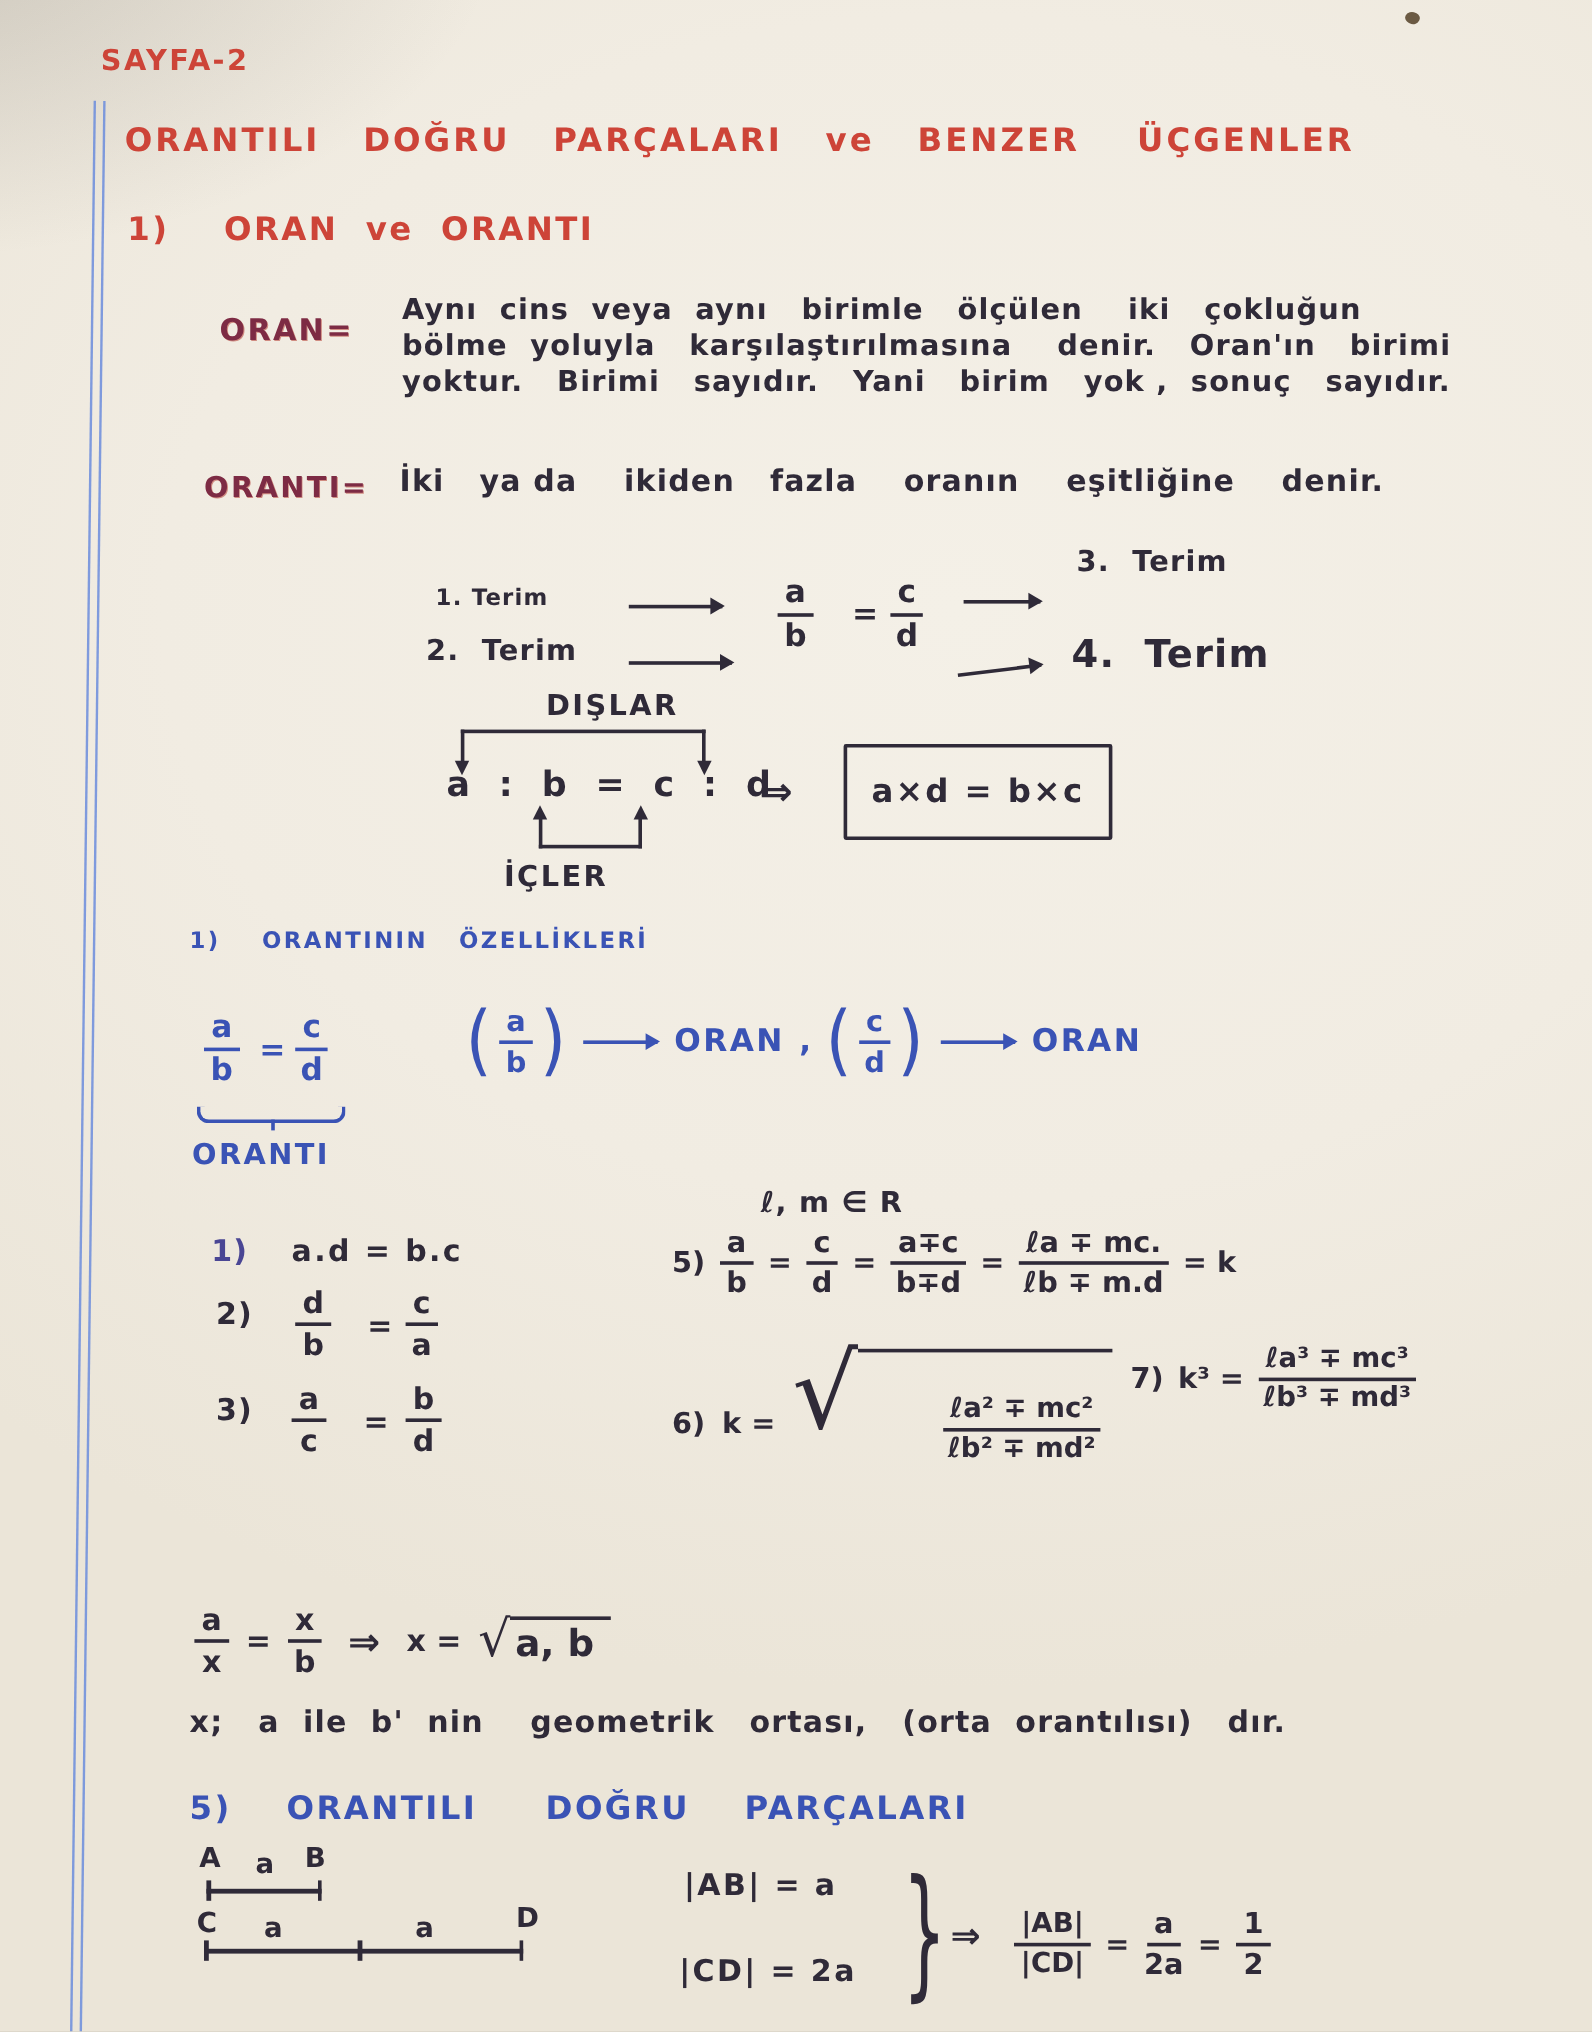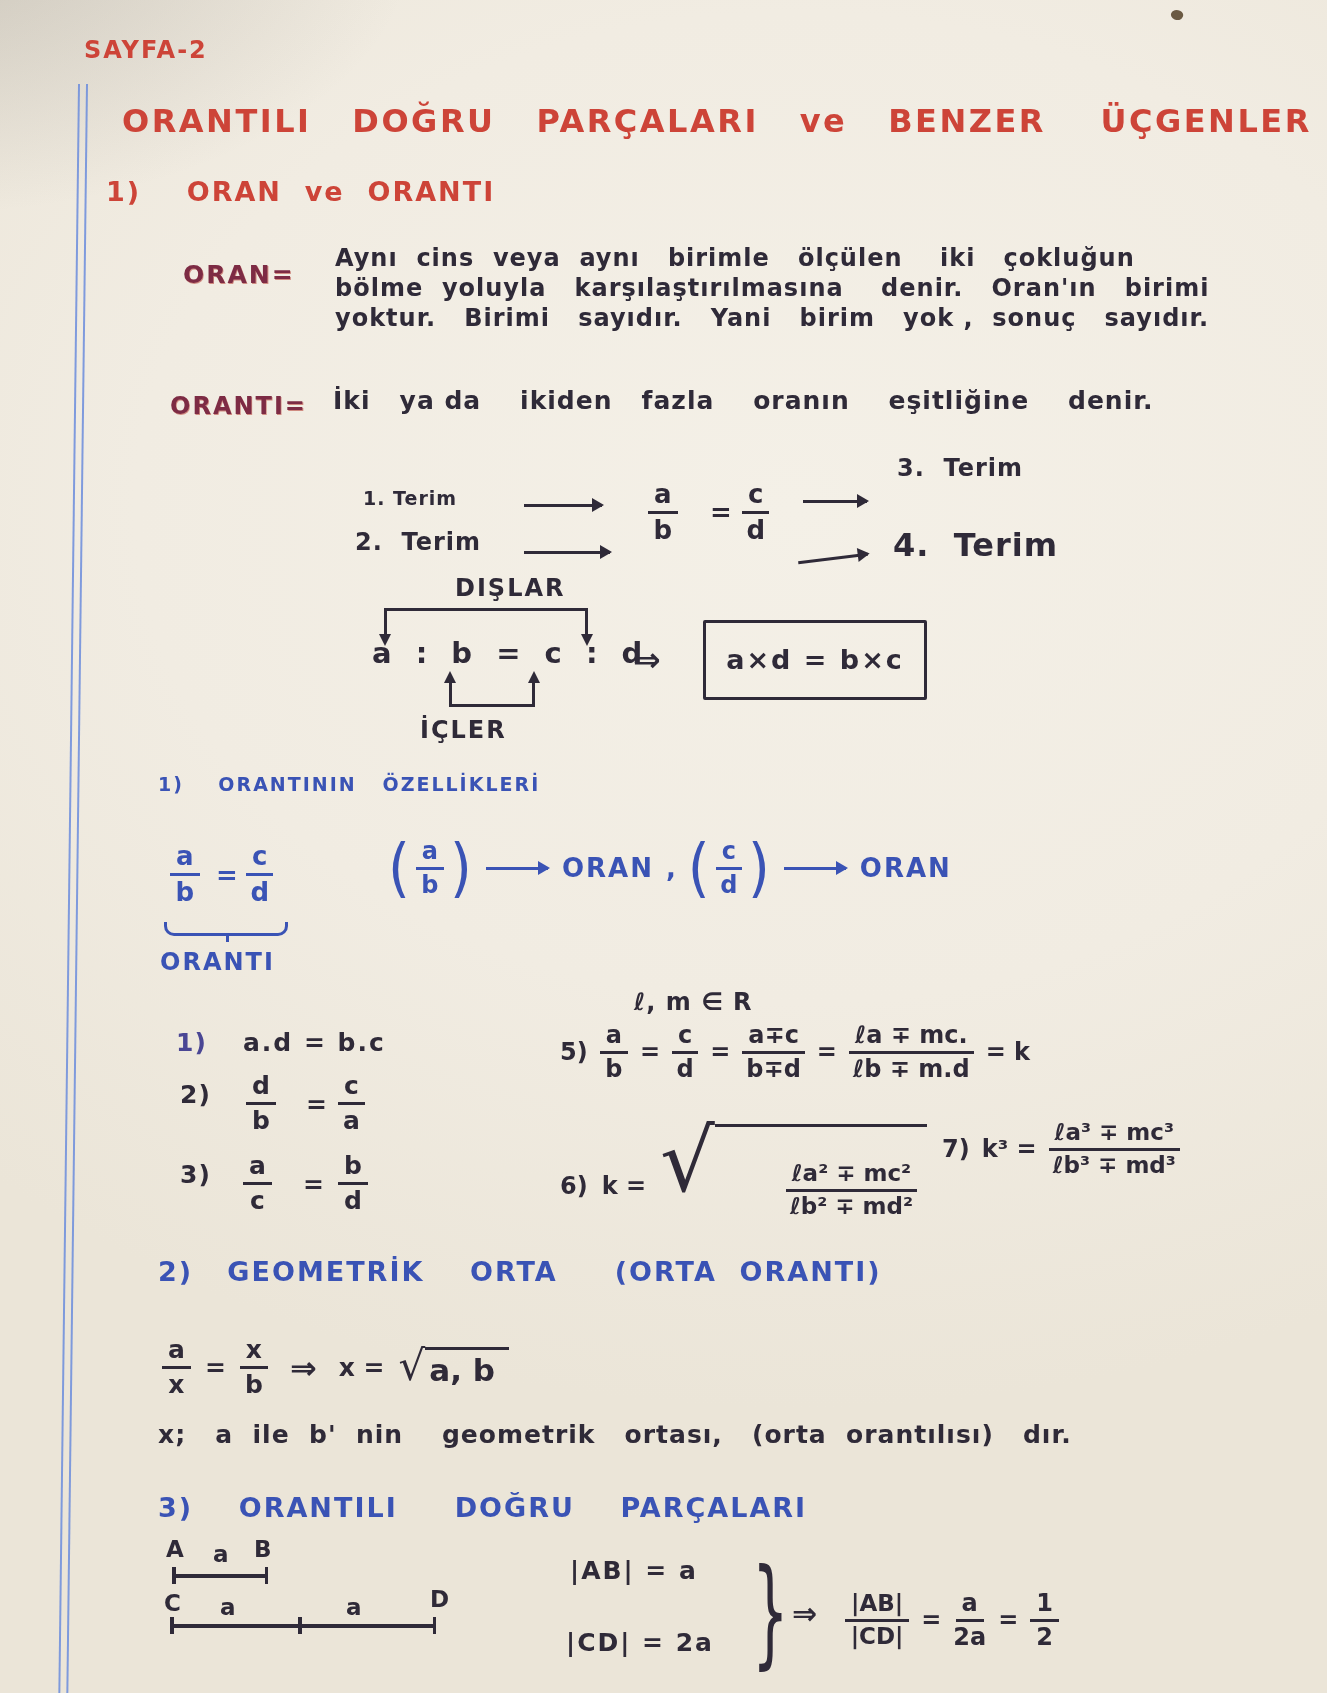--- a/index.html
+++ b/index.html
@@ -43,21 +43,21 @@
 </style>
 </head>
 <body>
 
 <div class="page">
 
   <div class="margin-line"></div>
   <div class="speck"></div>
 
   <div class="t red" style="left:84px;top:36px;font-size:24px;letter-spacing:2px;">SAYFA-2</div>
-  <div class="t red" style="left:104px;top:102px;font-size:32px;letter-spacing:2.5px;margin-left:18px;">ORANTILI   DOĞRU   PARÇALARI   ve   BENZER    ÜÇGENLER</div>
+  <div class="t red" style="left:104px;top:102px;font-size:27px;letter-spacing:2.5px;">ORANTILI   DOĞRU   PARÇALARI   ve   BENZER    ÜÇGENLER</div>
   <div class="t red" style="left:106px;top:176px;font-size:27px;letter-spacing:2px;">1)    ORAN  ve  ORANTI</div>
 
   <div class="t maroon" style="left:183px;top:260px;font-size:25px;letter-spacing:2px;">ORAN=</div>
   <div class="t ink" style="left:335px;top:244px;font-size:24px;">Aynı  cins  veya  aynı   birimle   ölçülen    iki   çokluğun</div>
   <div class="t ink" style="left:335px;top:274px;font-size:24px;">bölme  yoluyla   karşılaştırılmasına    denir.   Oran'ın   birimi</div>
   <div class="t ink" style="left:335px;top:304px;font-size:24px;">yoktur.   Birimi   sayıdır.   Yani   birim   yok ,  sonuç   sayıdır.</div>
 
   <div class="t maroon" style="left:170px;top:392px;font-size:24px;letter-spacing:2px;">ORANTI=</div>
   <div class="t ink" style="left:333px;top:386px;font-size:25px;">İki   ya da    ikiden   fazla    oranın    eşitliğine    denir.</div>
 
@@ -198,21 +198,20 @@
 
   <div class="row ink" style="left:942px;top:1120px;gap:12px;font-size:24px;">
     <span>7)</span>
     <span>k³ =</span>
     <span class="frac" style="font-size:23px;">
       <span class="num">ℓa³ ∓ mc³</span>
       <span class="den">ℓb³ ∓ md³</span>
     </span>
   </div>
 
-  <div class="t blue" style="left:158px;top:1256px;font-size:27px;letter-spacing:2px;">2)   GEOMETRİK    ORTA     (ORTA  ORANTI)</div>
 
   <div class="row ink" style="left:162px;top:1336px;gap:14px;font-size:25px;">
     <span class="frac">
       <span class="num">a</span>
       <span class="den">x</span>
     </span>
     <span>=</span>
     <span class="frac">
       <span class="num">x</span>
       <span class="den">b</span>
@@ -220,21 +219,21 @@
     <span style="font-size:32px;margin:0 8px;">⇒</span>
     <span>x =</span>
     <span class="sqrt">
       <span class="rad" style="font-size:42px;">√</span>
       <span class="body" style="padding:2px 14px 0 4px;font-size:31px;">a, b</span>
     </span>
   </div>
 
   <div class="t ink" style="left:158px;top:1420px;font-size:25px;">x;   a  ile  b'  nin    geometrik   ortası,   (orta  orantılısı)   dır.</div>
 
-  <div class="t blue" style="left:158px;top:1492px;font-size:27px;letter-spacing:2px;">3)    ORANTILI     DOĞRU    PARÇALARI</div>
+  <div class="t blue" style="left:158px;top:1492px;font-size:27px;letter-spacing:2px;">5)    ORANTILI     DOĞRU    PARÇALARI</div>
 
   <div class="t ink" style="left:166px;top:1536px;font-size:23px;">A</div>
   <div class="t ink" style="left:213px;top:1541px;font-size:23px;">a</div>
   <div class="t ink" style="left:254px;top:1536px;font-size:23px;">B</div>
   <div class="segline" style="left:172px;top:1574px;width:96px;">
     <span class="tick" style="left:0;"></span>
     <span class="tick" style="right:0;"></span>
   </div>
 
   <div class="t ink" style="left:164px;top:1590px;font-size:23px;">C</div>

